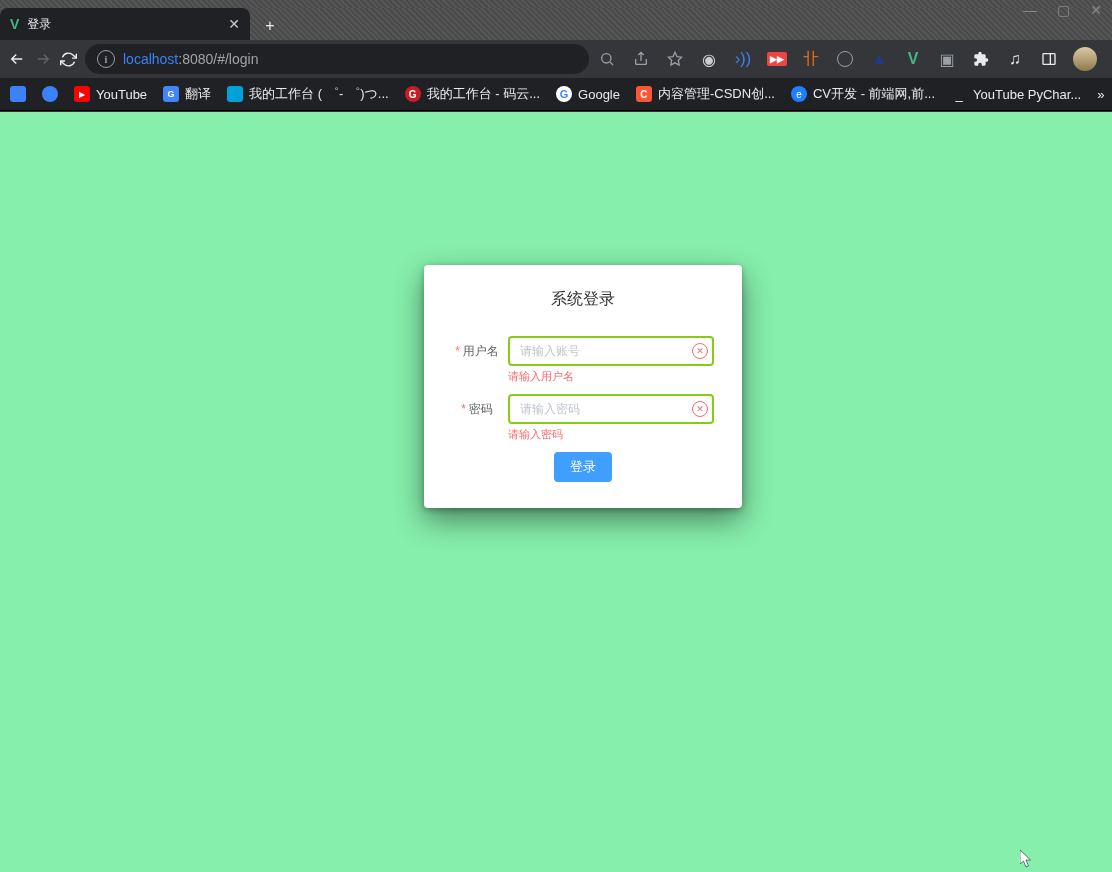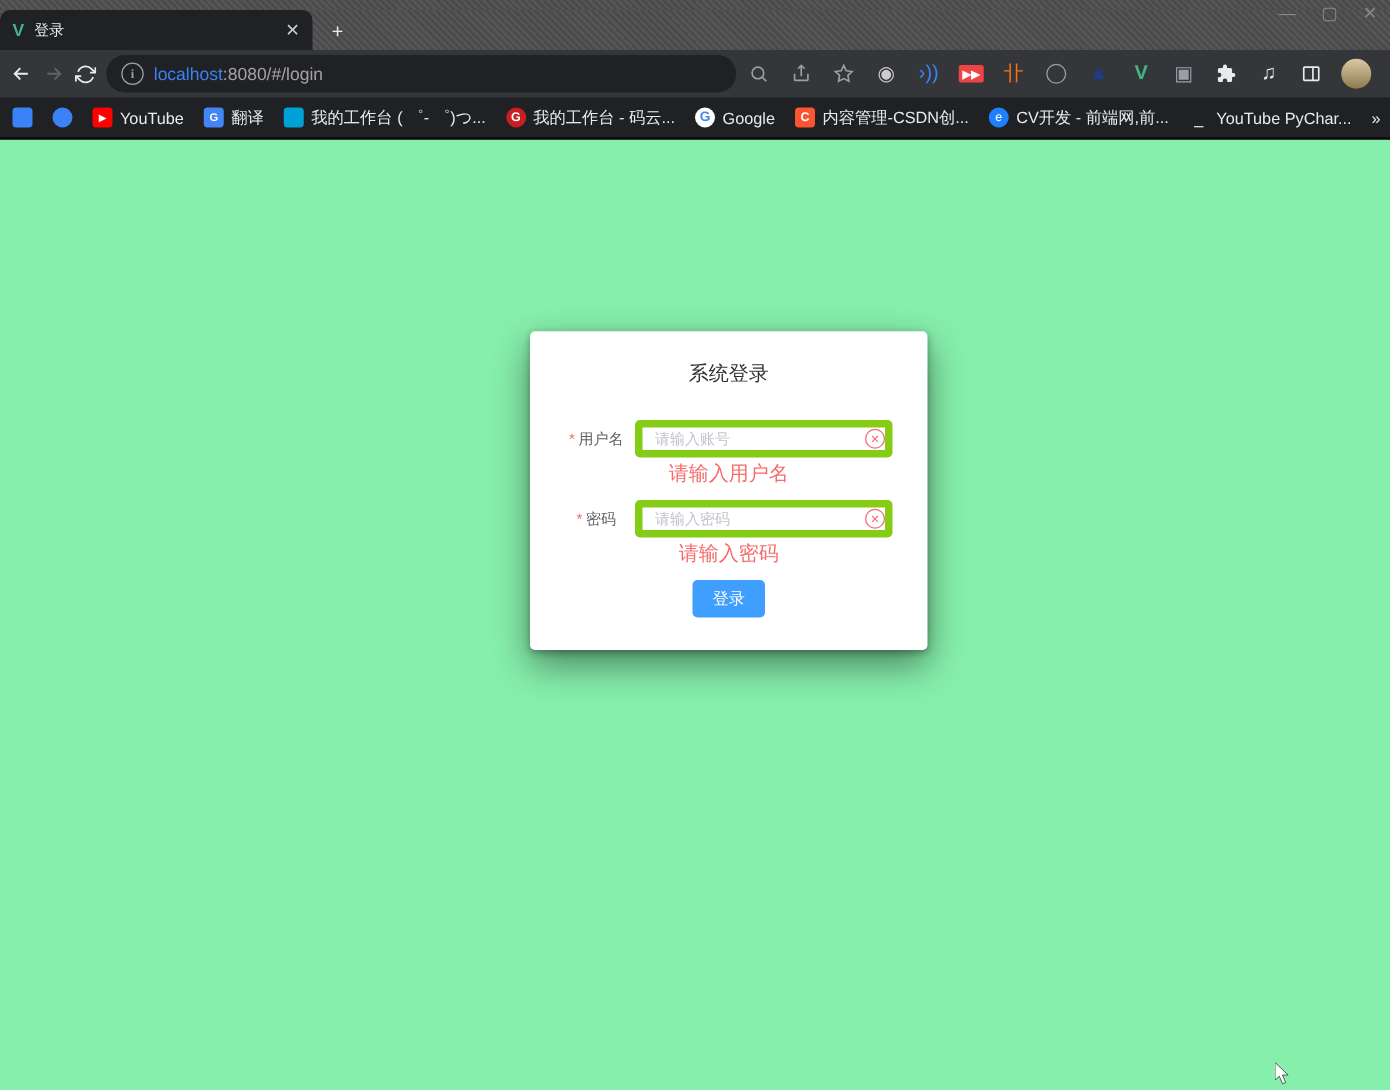--- a/index.html
+++ b/index.html
@@ -31,24 +31,24 @@
   .bmico{width:16px;height:16px;border-radius:3px;display:inline-block;}
   .bbmore{margin-left:auto;color:#e8eaed;}
   
   .page{position:absolute;left:0;right:0;top:112px;bottom:0;background:#86efac;}
   .card{position:absolute;left:424px;top:153px;width:262px;background:#fff;border-radius:4px;box-shadow:0 12px 30px rgba(0,0,0,.45),0 2px 6px rgba(0,0,0,.3);padding:24px 28px 26px;}
   .card h3{margin:0 0 26px;text-align:center;font-weight:500;font-size:16px;color:#303133;}
   .formrow{display:flex;align-items:center;margin-bottom:2px;}
   .lbl{width:50px;text-align:center;font-size:12px;color:#606266;margin-right:6px;white-space:nowrap;}
   .req{color:#f56c6c;margin-right:3px;}
   .inputwrap{position:relative;flex:1;}
-  .inp{width:100%;height:30px;box-sizing:border-box;border:6px solid #84cc16;border-radius:4px;padding:0 26px 0 10px;font-size:12px;color:#606266;outline:none;}
+  .inp{width:100%;height:30px;box-sizing:border-box;border:2px solid #84cc16;border-radius:4px;padding:0 26px 0 10px;font-size:12px;color:#606266;outline:none;}
   .inp::placeholder{color:#C0C4CC;}
   .erricon{position:absolute;right:6px;top:50%;transform:translateY(-50%);width:14px;height:14px;border:1px solid #f56c6c;border-radius:50%;display:flex;align-items:center;justify-content:center;color:#f56c6c;font-size:9px;line-height:1;}
-  .errtext{font-size:16px;color:#f56c6c;margin-top:3px;margin-bottom:10px;text-align:center;}
+  .errtext{font-size:11px;color:#f56c6c;margin-left:56px;margin-top:3px;margin-bottom:10px;}
   .submitrow{display:flex;justify-content:center;margin-top:6px;}
   .btn{background:#409EFF;color:#fff;border:none;border-radius:4px;height:30px;padding:0 16px;font-size:13px;cursor:pointer;}
   
   .cursor{position:absolute;left:1020px;top:850px;color:#fff;font-size:16px;}
   
   .ext{display:flex;align-items:center;gap:14px;}
   svg{display:block;}
 </style>
 </head>
 <body>

